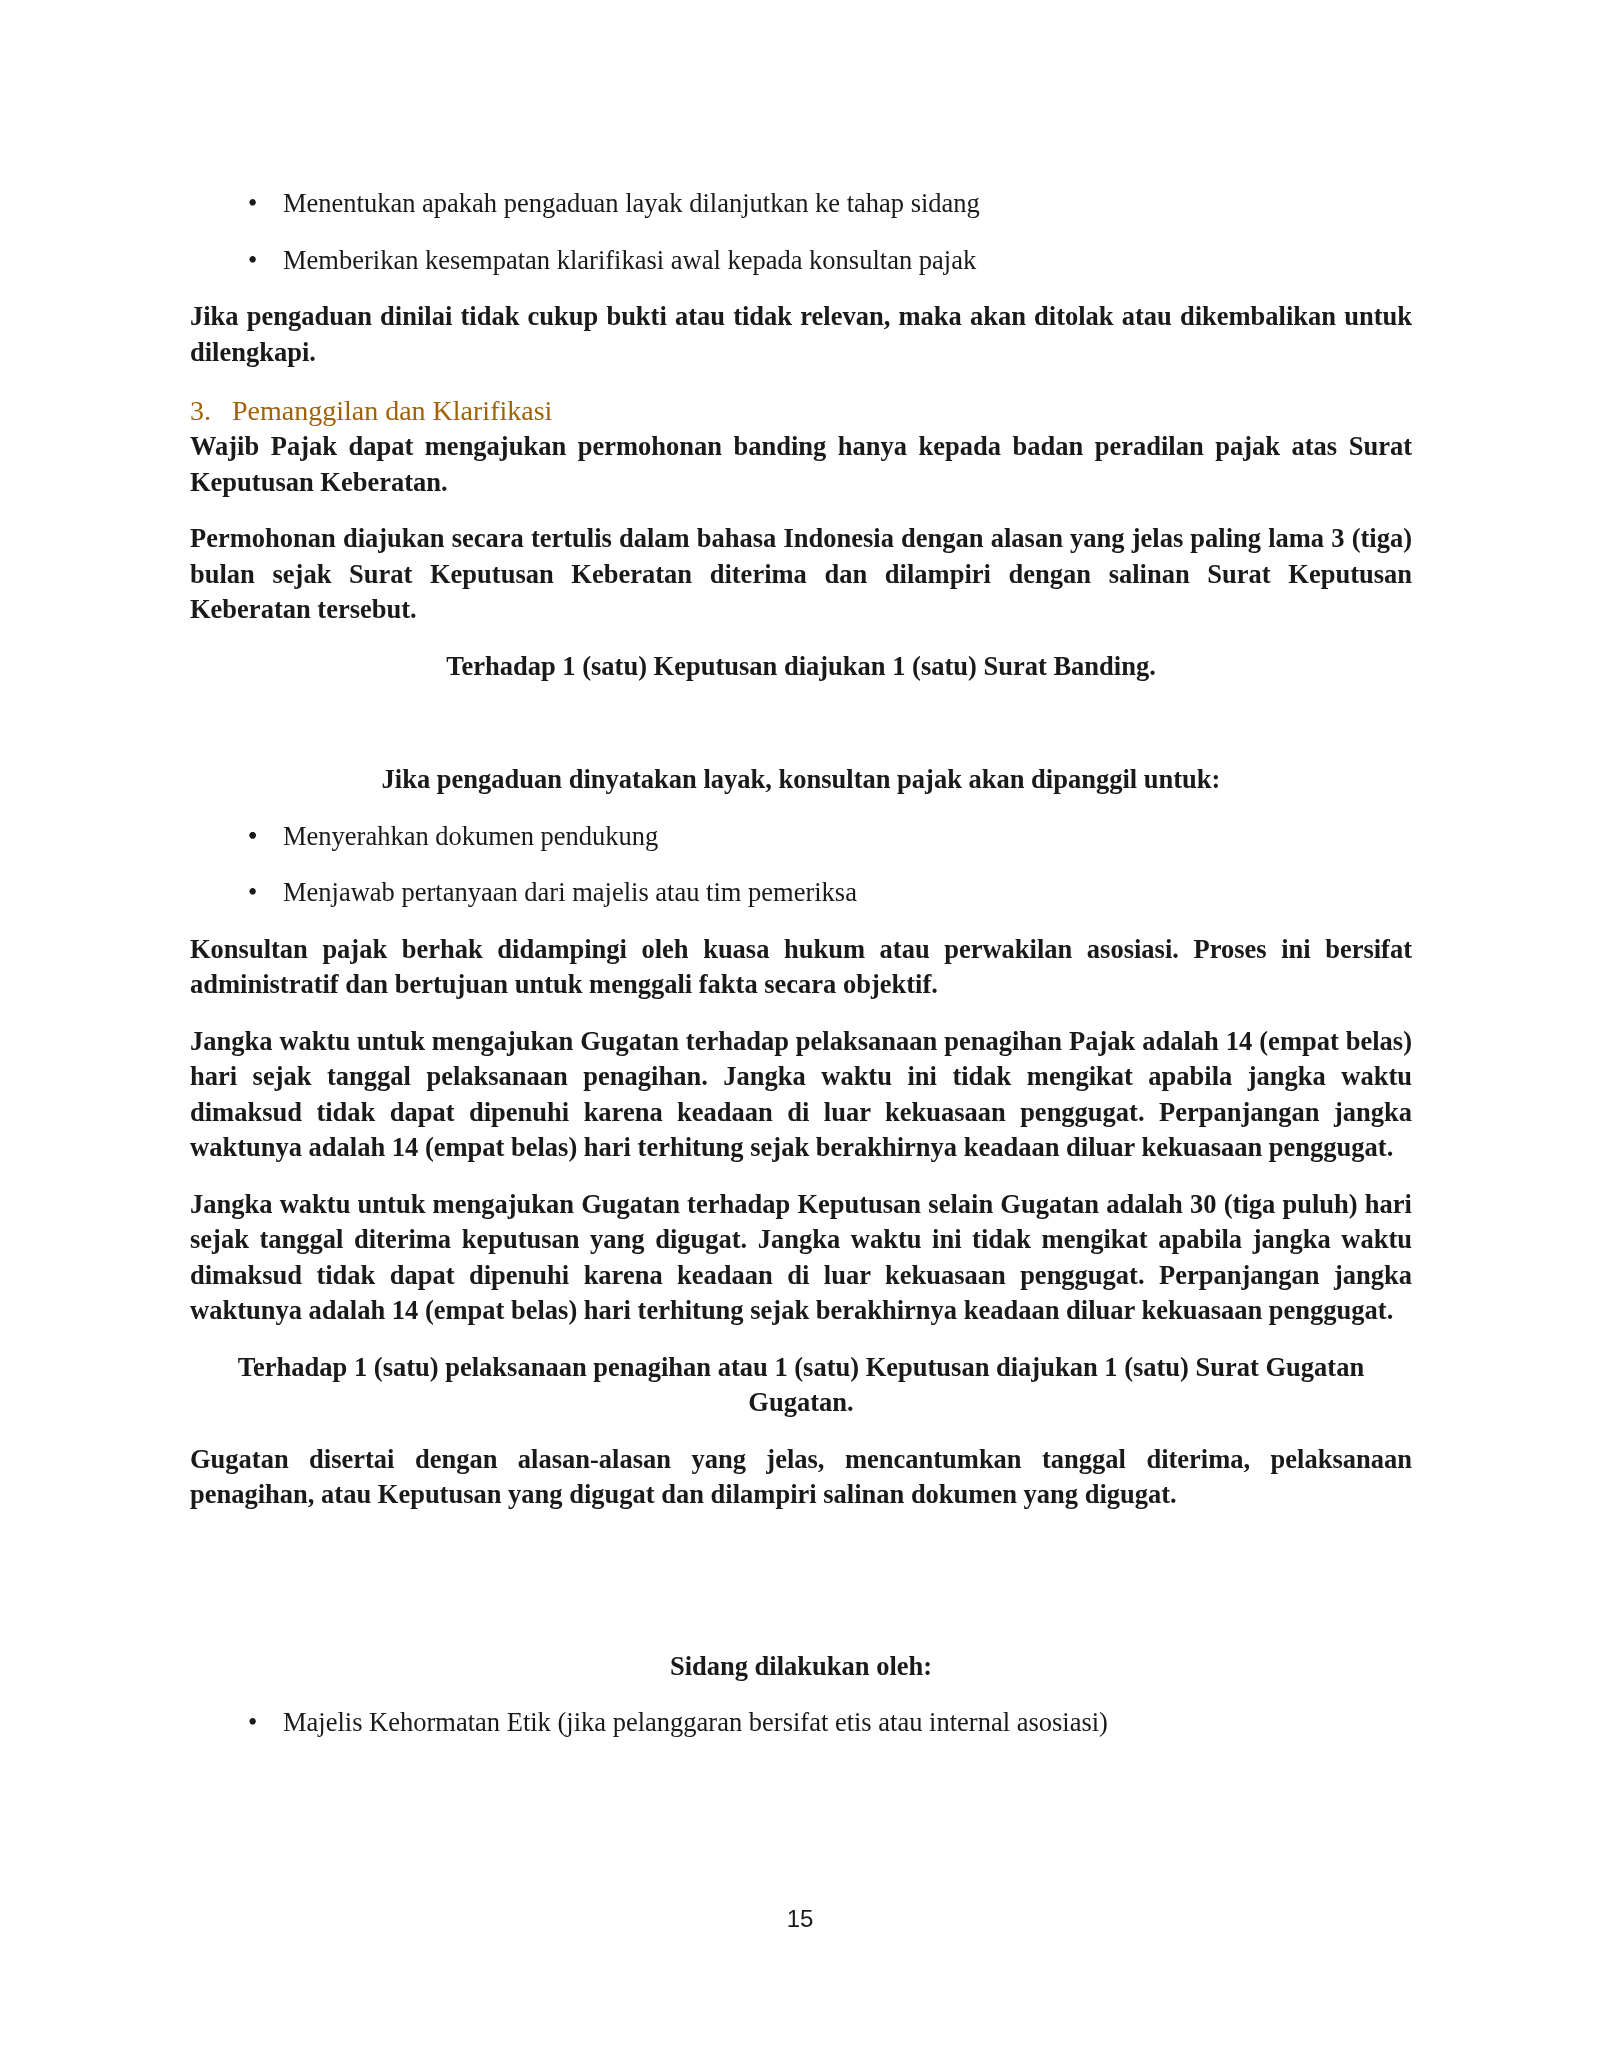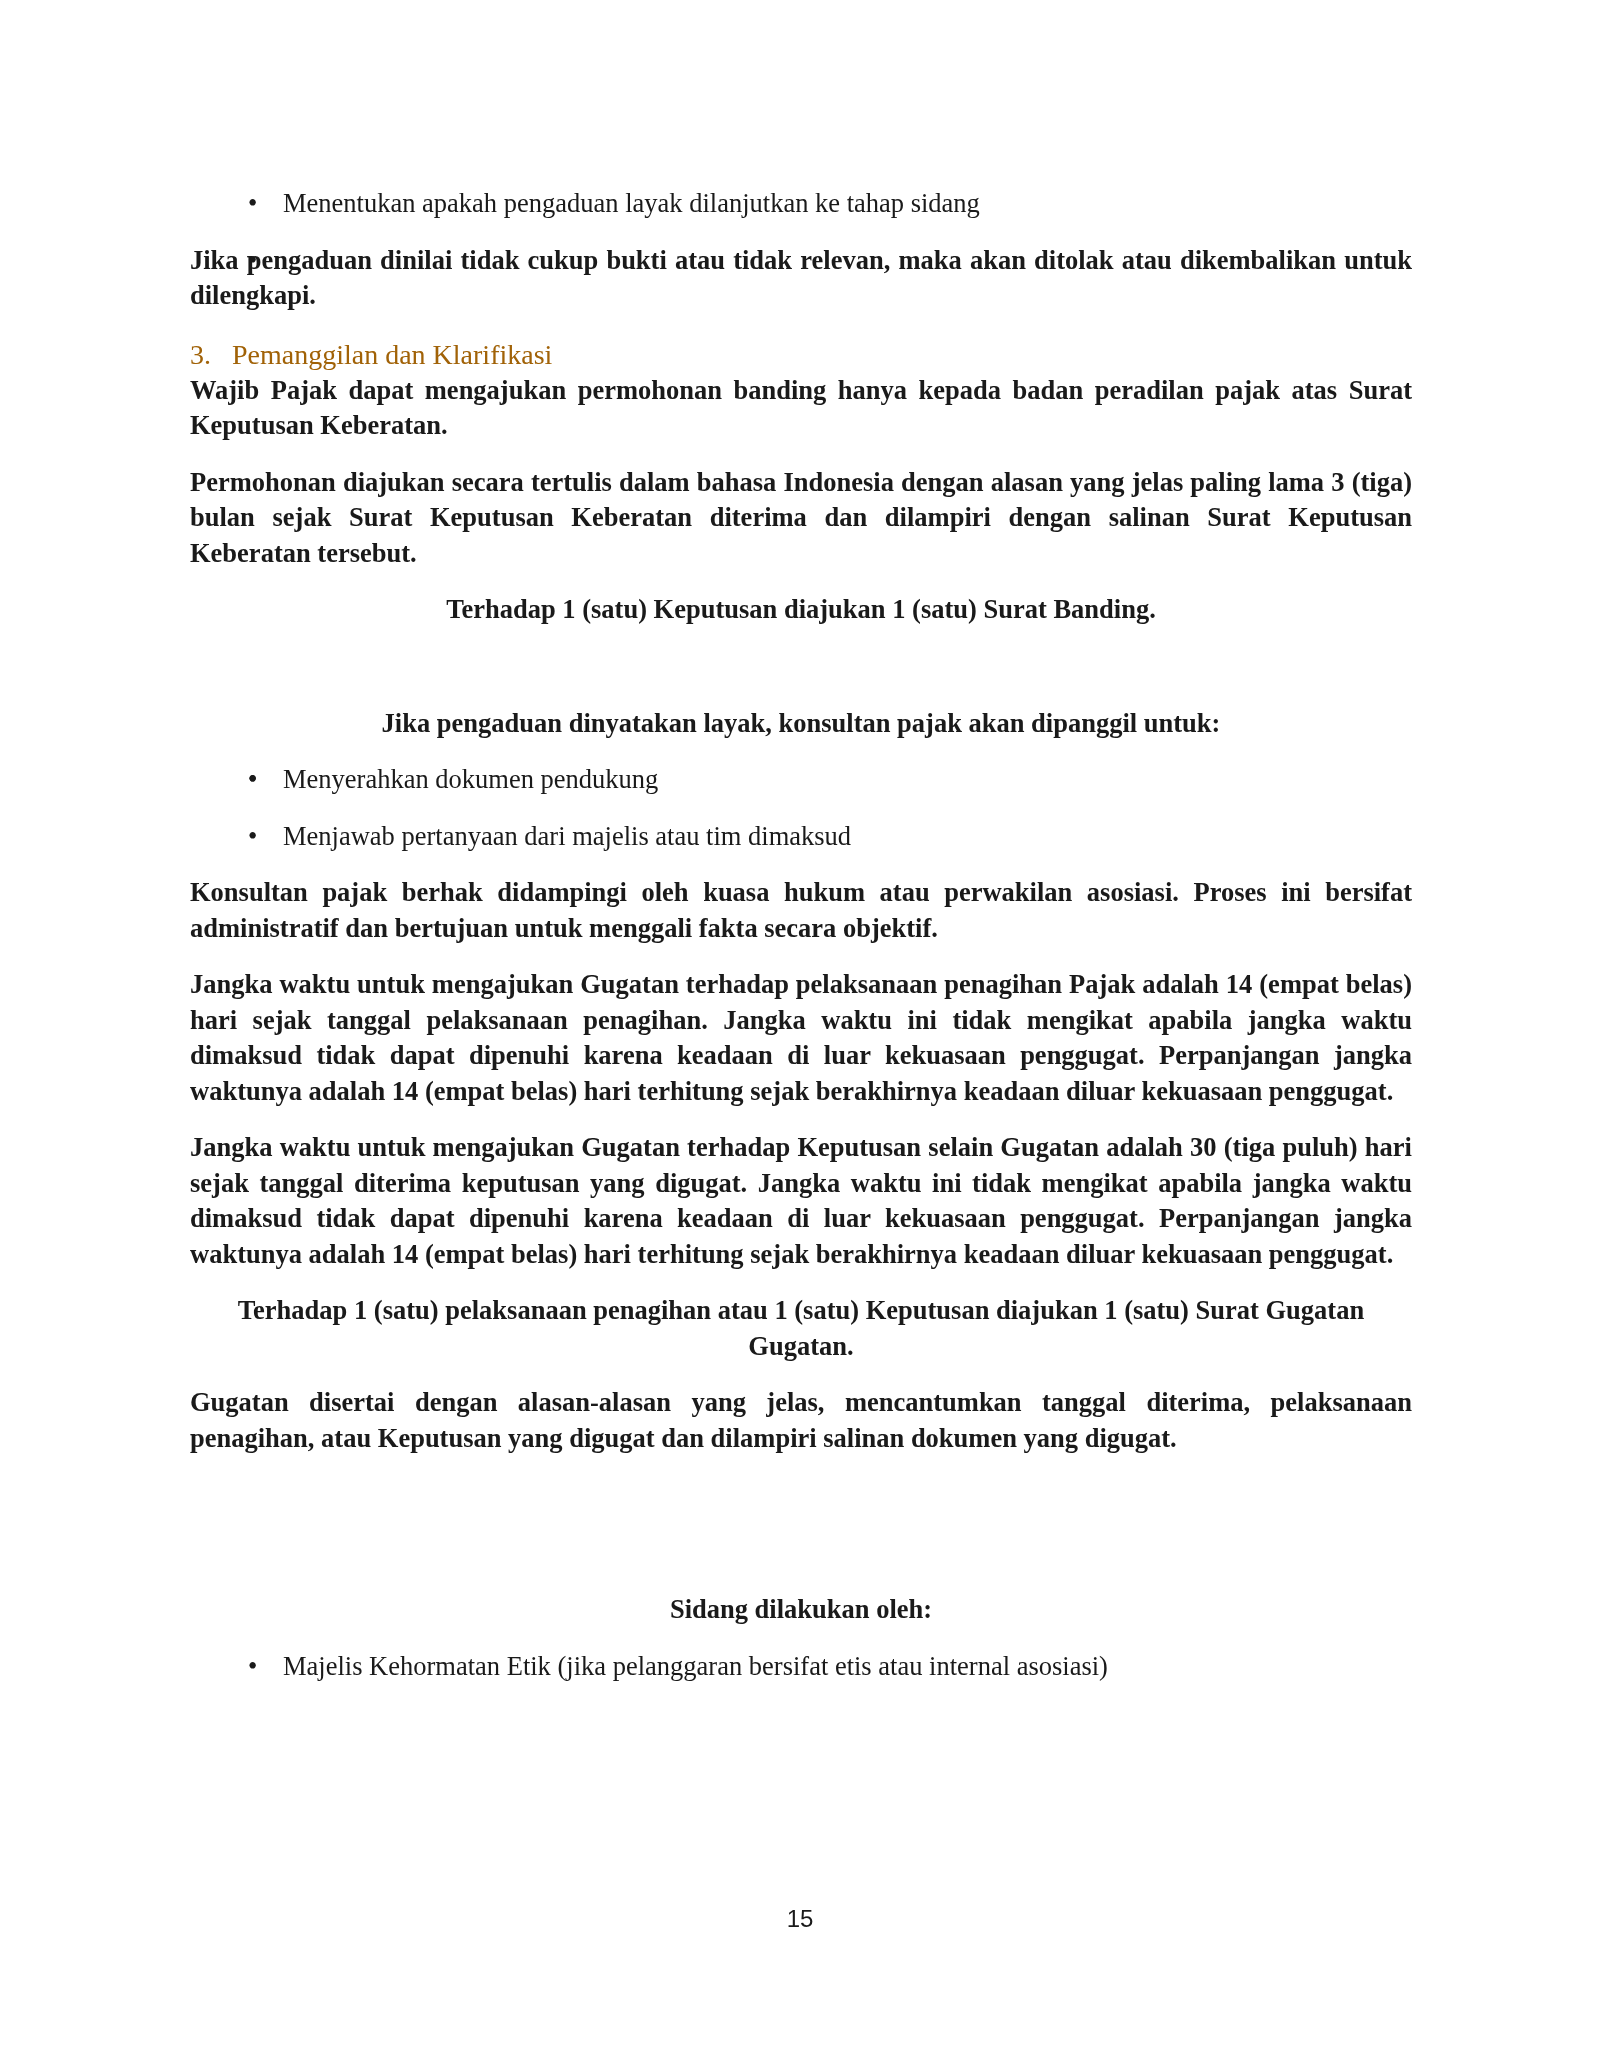--- a/index.html
+++ b/index.html
@@ -71,37 +71,37 @@
       color: #1a1a1a;
     }
   </style>
 </head>
 <body>
 
 <div class="page">
 
   <ul class="bullets">
     <li><span class="bullet">•</span><span>Menentukan apakah pengaduan layak dilanjutkan ke tahap sidang</span></li>
-    <li><span class="bullet">•</span></li>
+    <li><span class="bullet">•</span><span>Memberikan kesempatan klarifikasi awal kepada konsultan pajak</span></li>
   </ul>
 
   <p class="p">Jika pengaduan dinilai tidak cukup bukti atau tidak relevan, maka akan ditolak atau dikembalikan untuk dilengkapi.</p>
 
   <h2 class="heading"><span class="num">3.</span><span>Pemanggilan dan Klarifikasi</span></h2>
   <p class="p">Wajib Pajak dapat mengajukan permohonan banding hanya kepada badan peradilan pajak atas Surat Keputusan Keberatan.</p>
   <p class="p">Permohonan  diajukan secara tertulis dalam bahasa Indonesia dengan alasan yang jelas paling lama 3 (tiga) bulan sejak Surat Keputusan Keberatan diterima dan dilampiri dengan salinan Surat Keputusan Keberatan tersebut.</p>
   <p class="p left">Terhadap 1 (satu) Keputusan diajukan 1 (satu) Surat Banding.</p>
 
   <div class="gap-large"></div>
 
   <p class="p left">Jika pengaduan dinyatakan layak, konsultan pajak akan dipanggil untuk:</p>
   <ul class="bullets">
     <li><span class="bullet">•</span></li>
     <li><span class="bullet">•</span><span>Menyerahkan dokumen pendukung</span></li>
-    <li><span class="bullet">•</span><span>Menjawab pertanyaan dari majelis atau tim dimaksud</span></li>
+    <li><span class="bullet">•</span><span>Menjawab pertanyaan dari majelis atau tim pemeriksa</span></li>
   </ul>
   <p class="p">Konsultan pajak berhak didampingi oleh kuasa hukum atau perwakilan asosiasi. Proses ini bersifat administratif dan bertujuan untuk menggali fakta secara objektif.</p>
 
   <p class="p">Jangka waktu untuk mengajukan Gugatan terhadap pelaksanaan penagihan Pajak adalah 14 (empat belas) hari sejak tanggal pelaksanaan penagihan. Jangka waktu ini tidak mengikat apabila jangka waktu dimaksud tidak dapat dipenuhi karena keadaan di luar kekuasaan penggugat. Perpanjangan jangka waktunya adalah 14 (empat belas) hari terhitung sejak berakhirnya keadaan diluar kekuasaan penggugat.</p>
   <p class="p">Jangka waktu untuk mengajukan Gugatan terhadap Keputusan selain Gugatan adalah 30 (tiga puluh) hari sejak tanggal diterima keputusan yang digugat. Jangka waktu ini tidak mengikat apabila jangka waktu dimaksud tidak dapat dipenuhi karena keadaan di luar kekuasaan penggugat. Perpanjangan jangka waktunya adalah 14 (empat belas) hari terhitung sejak berakhirnya keadaan diluar kekuasaan penggugat.</p>
   <p class="p left">Terhadap 1 (satu) pelaksanaan penagihan atau 1 (satu) Keputusan diajukan 1 (satu) Surat Gugatan Gugatan.</p>
   <p class="p">Gugatan disertai dengan alasan-alasan yang jelas, mencantumkan tanggal diterima, pelaksanaan penagihan, atau Keputusan yang digugat dan dilampiri salinan dokumen yang digugat.</p>
 
   <div class="gap-xlarge"></div>
 

